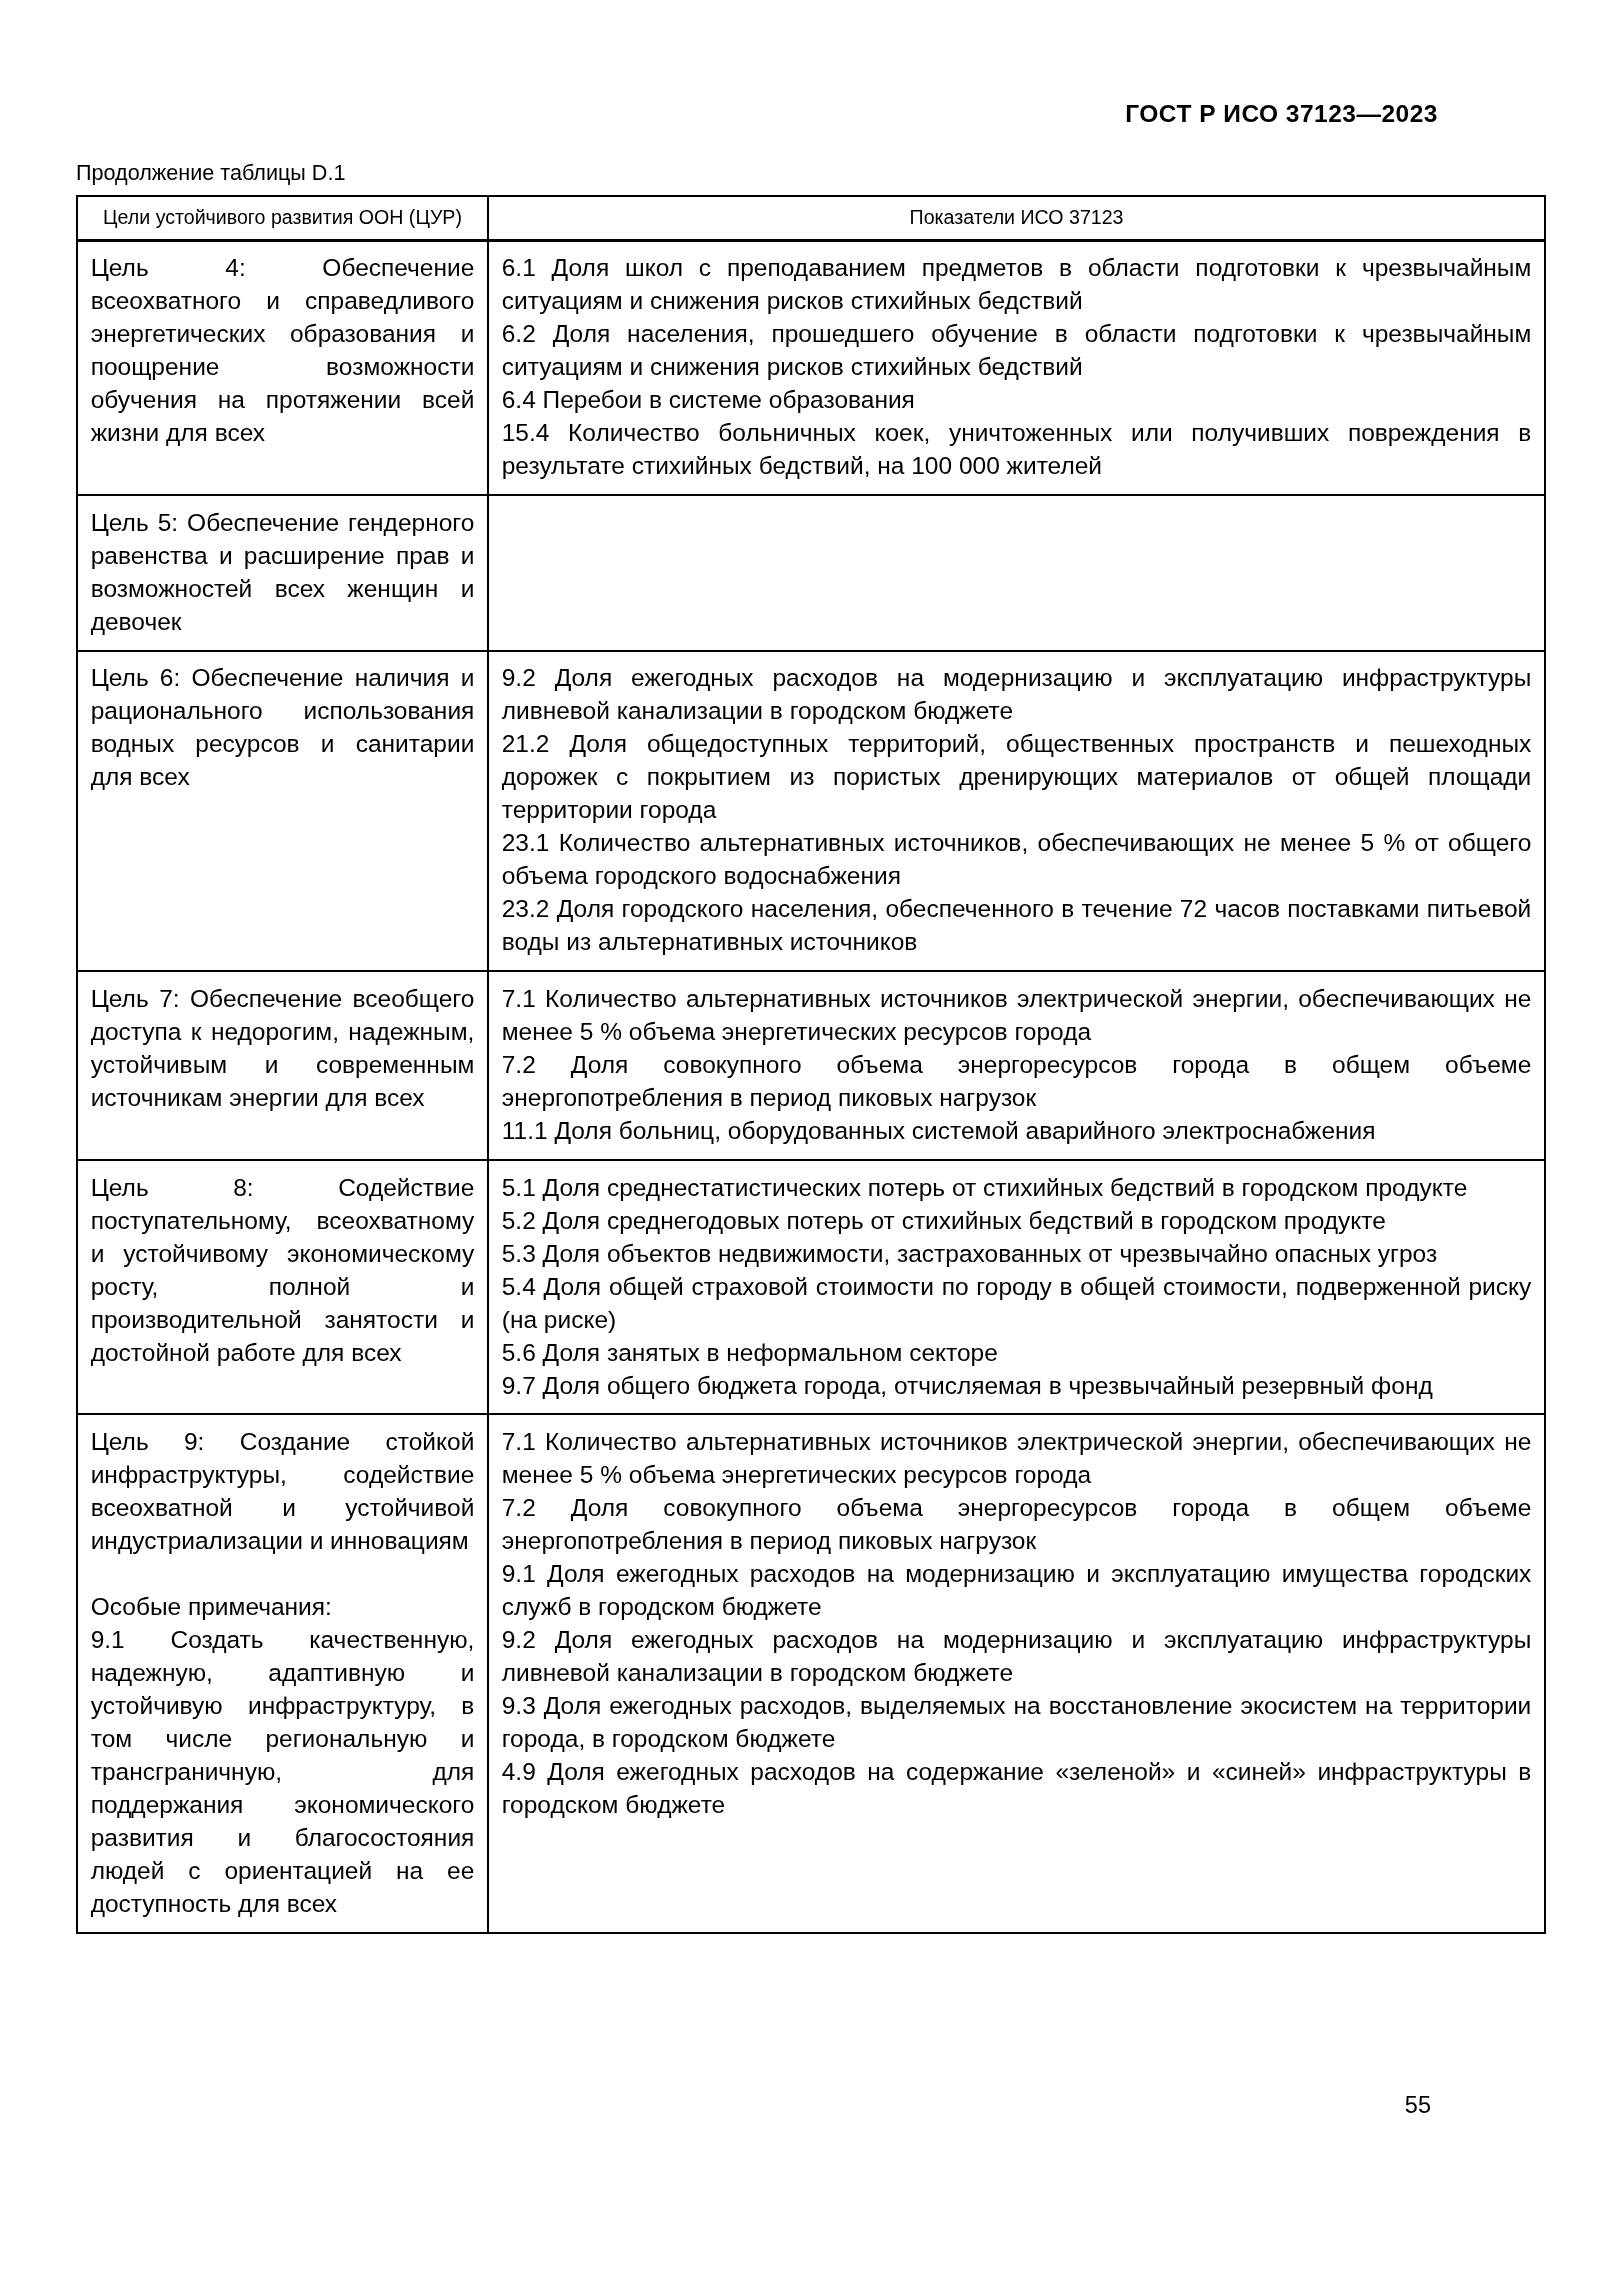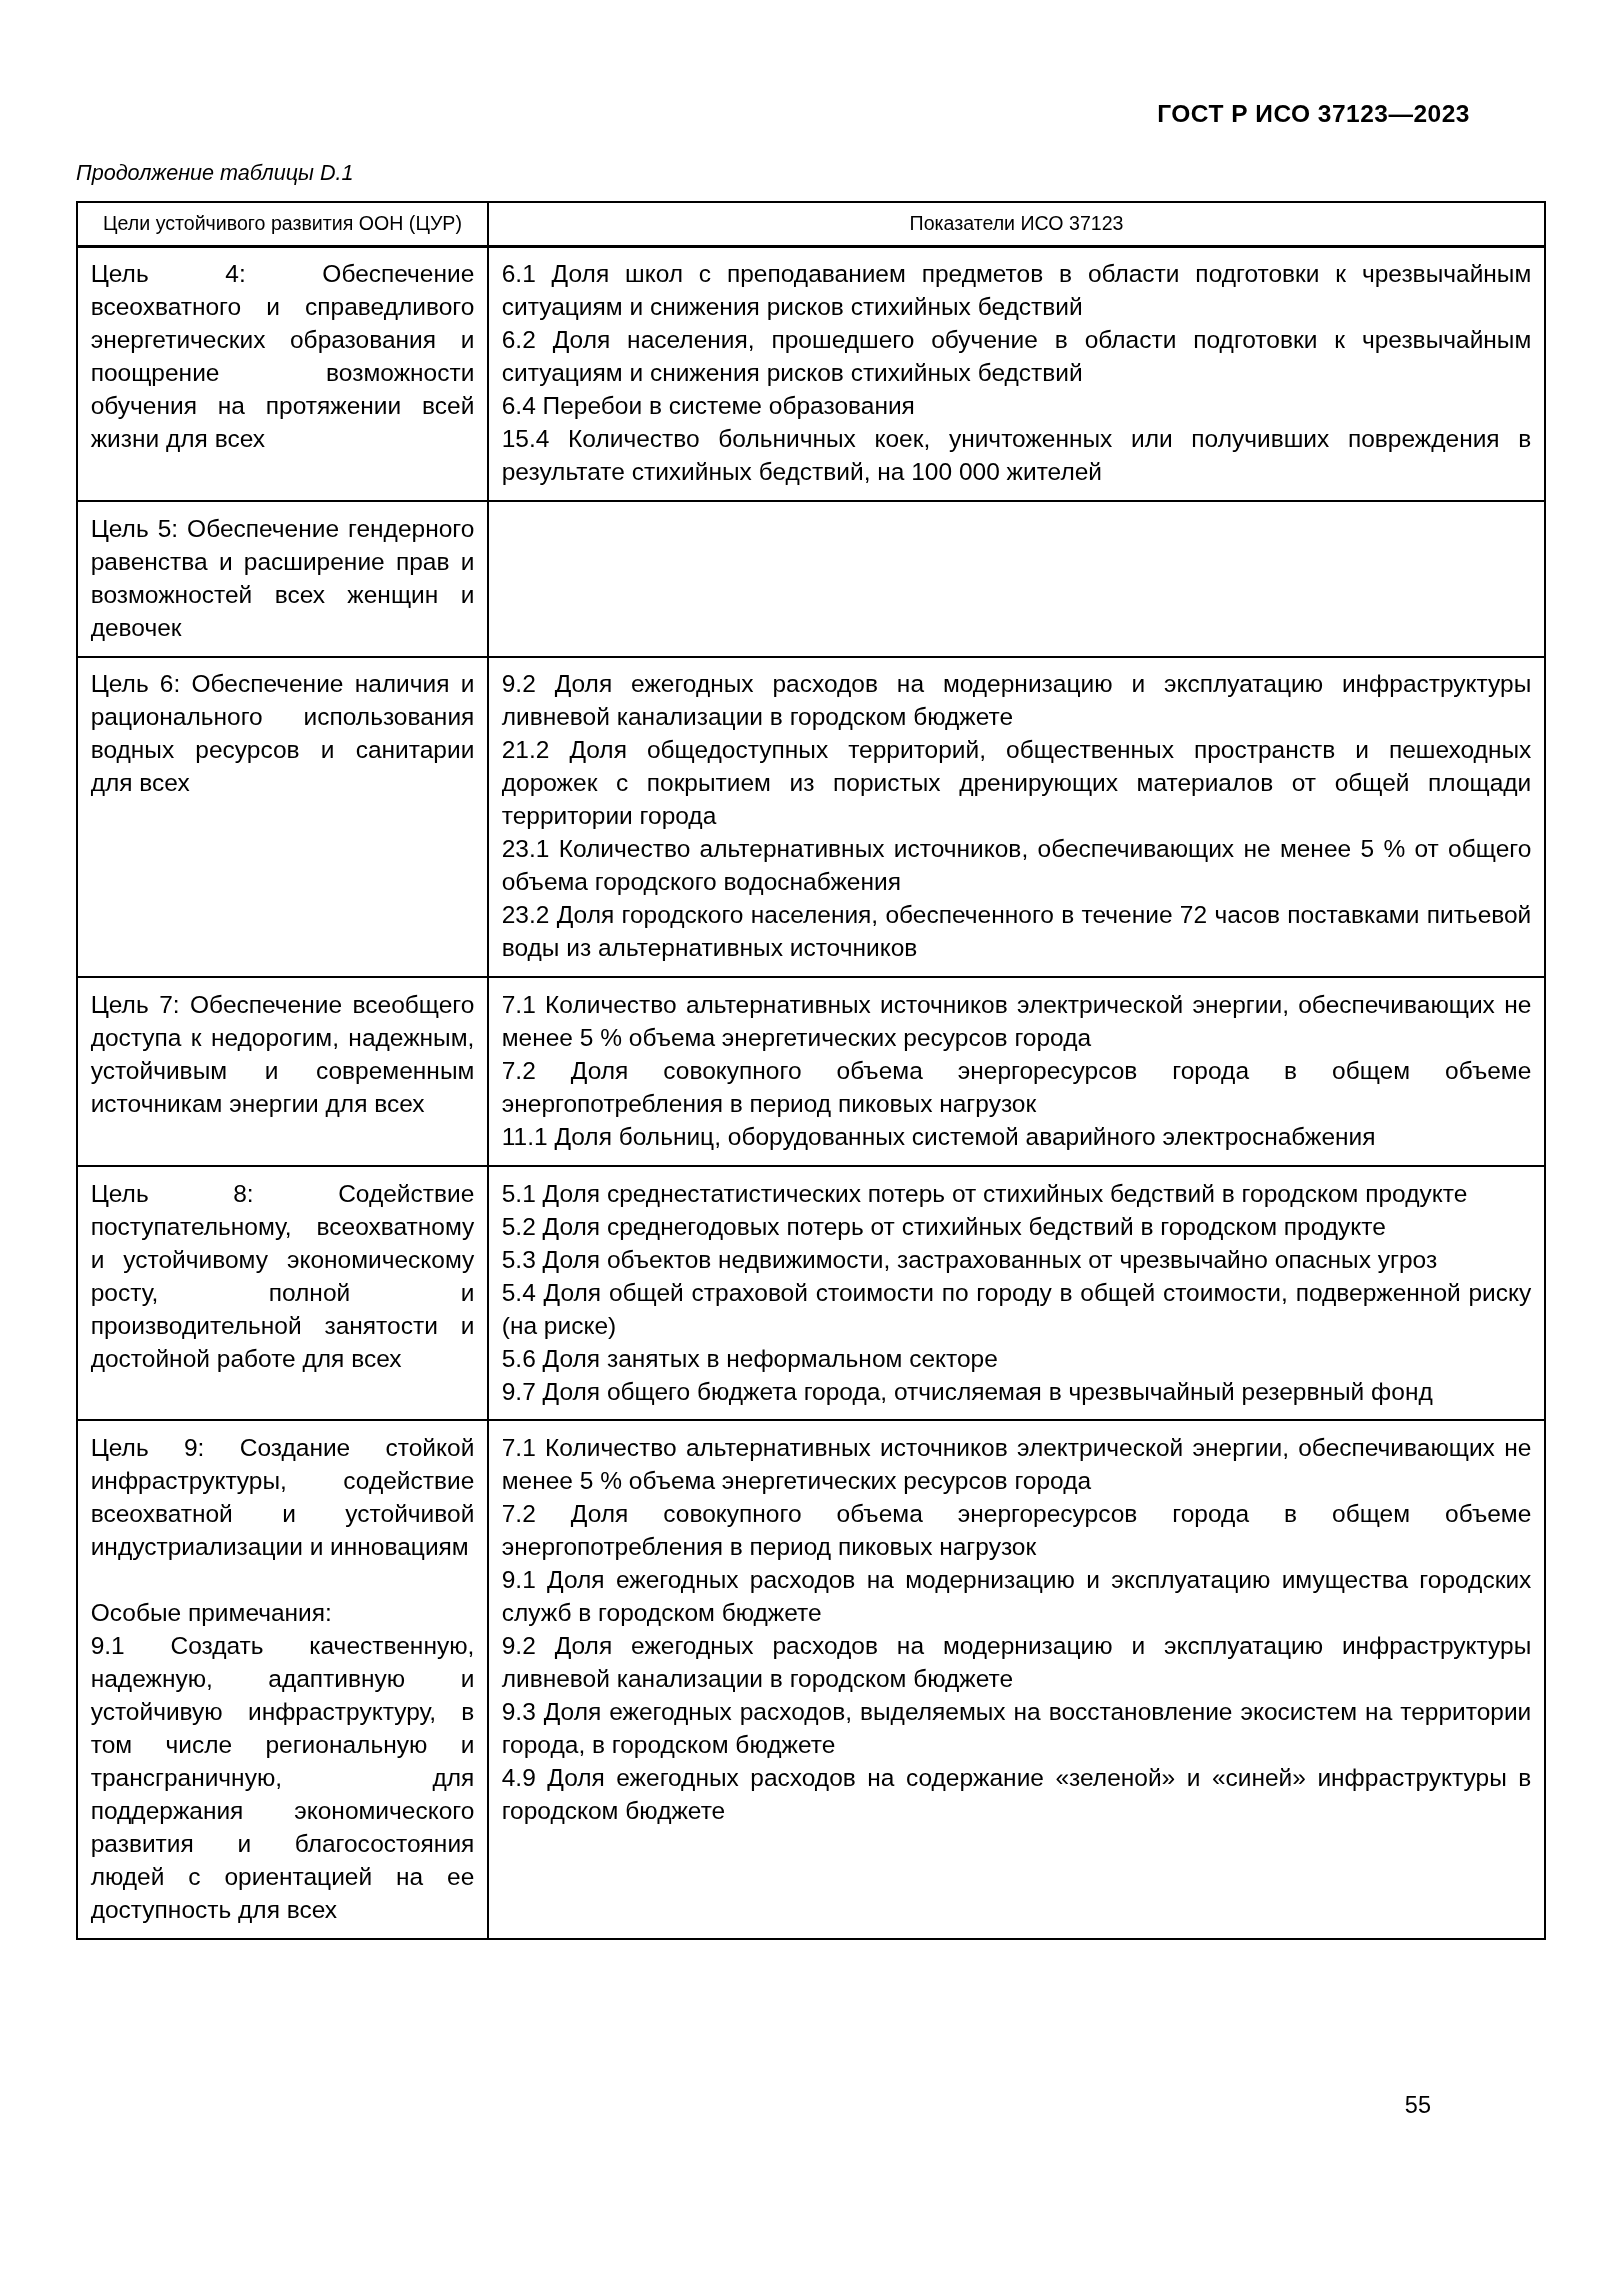--- a/index.html
+++ b/index.html
@@ -18,28 +18,27 @@
     position: absolute;
     inset: 0;
     padding: 100px 75px 0 76px;
     box-sizing: border-box;
   }
   .running-head {
     text-align: right;
     font-weight: bold;
     font-size: 24.5px;
     line-height: 27.4px;
-    margin-right: 76px;
+    margin-right: 108px;
     letter-spacing: 0.5px;
   }
   .table-caption {
-    font-style: italic;
     font-size: 21.6px;
     margin-top: 33px;
-    margin-bottom: 15px;
+    margin-bottom: 9px;
   }
   table.gost {
     width: 100%;
     border-collapse: collapse;
     border: 2.5px solid #000;
   }
   table.gost th {
     border: 2.5px solid #000;
     border-bottom: 3.4px solid #000;
     font-weight: normal;

